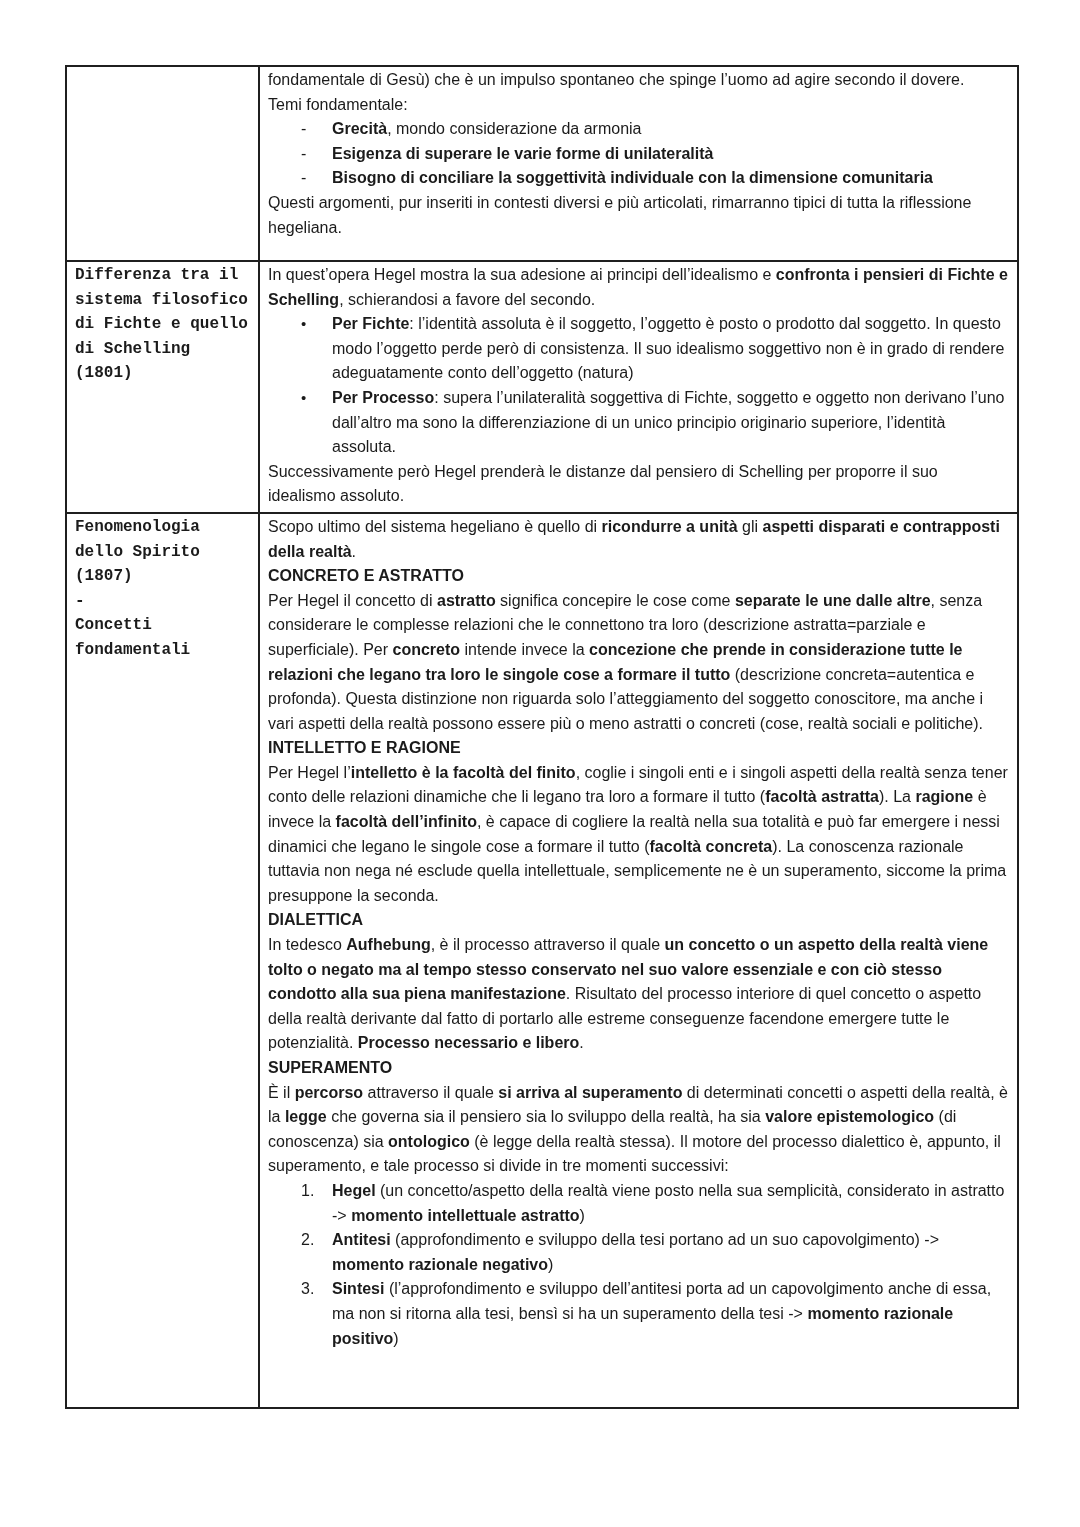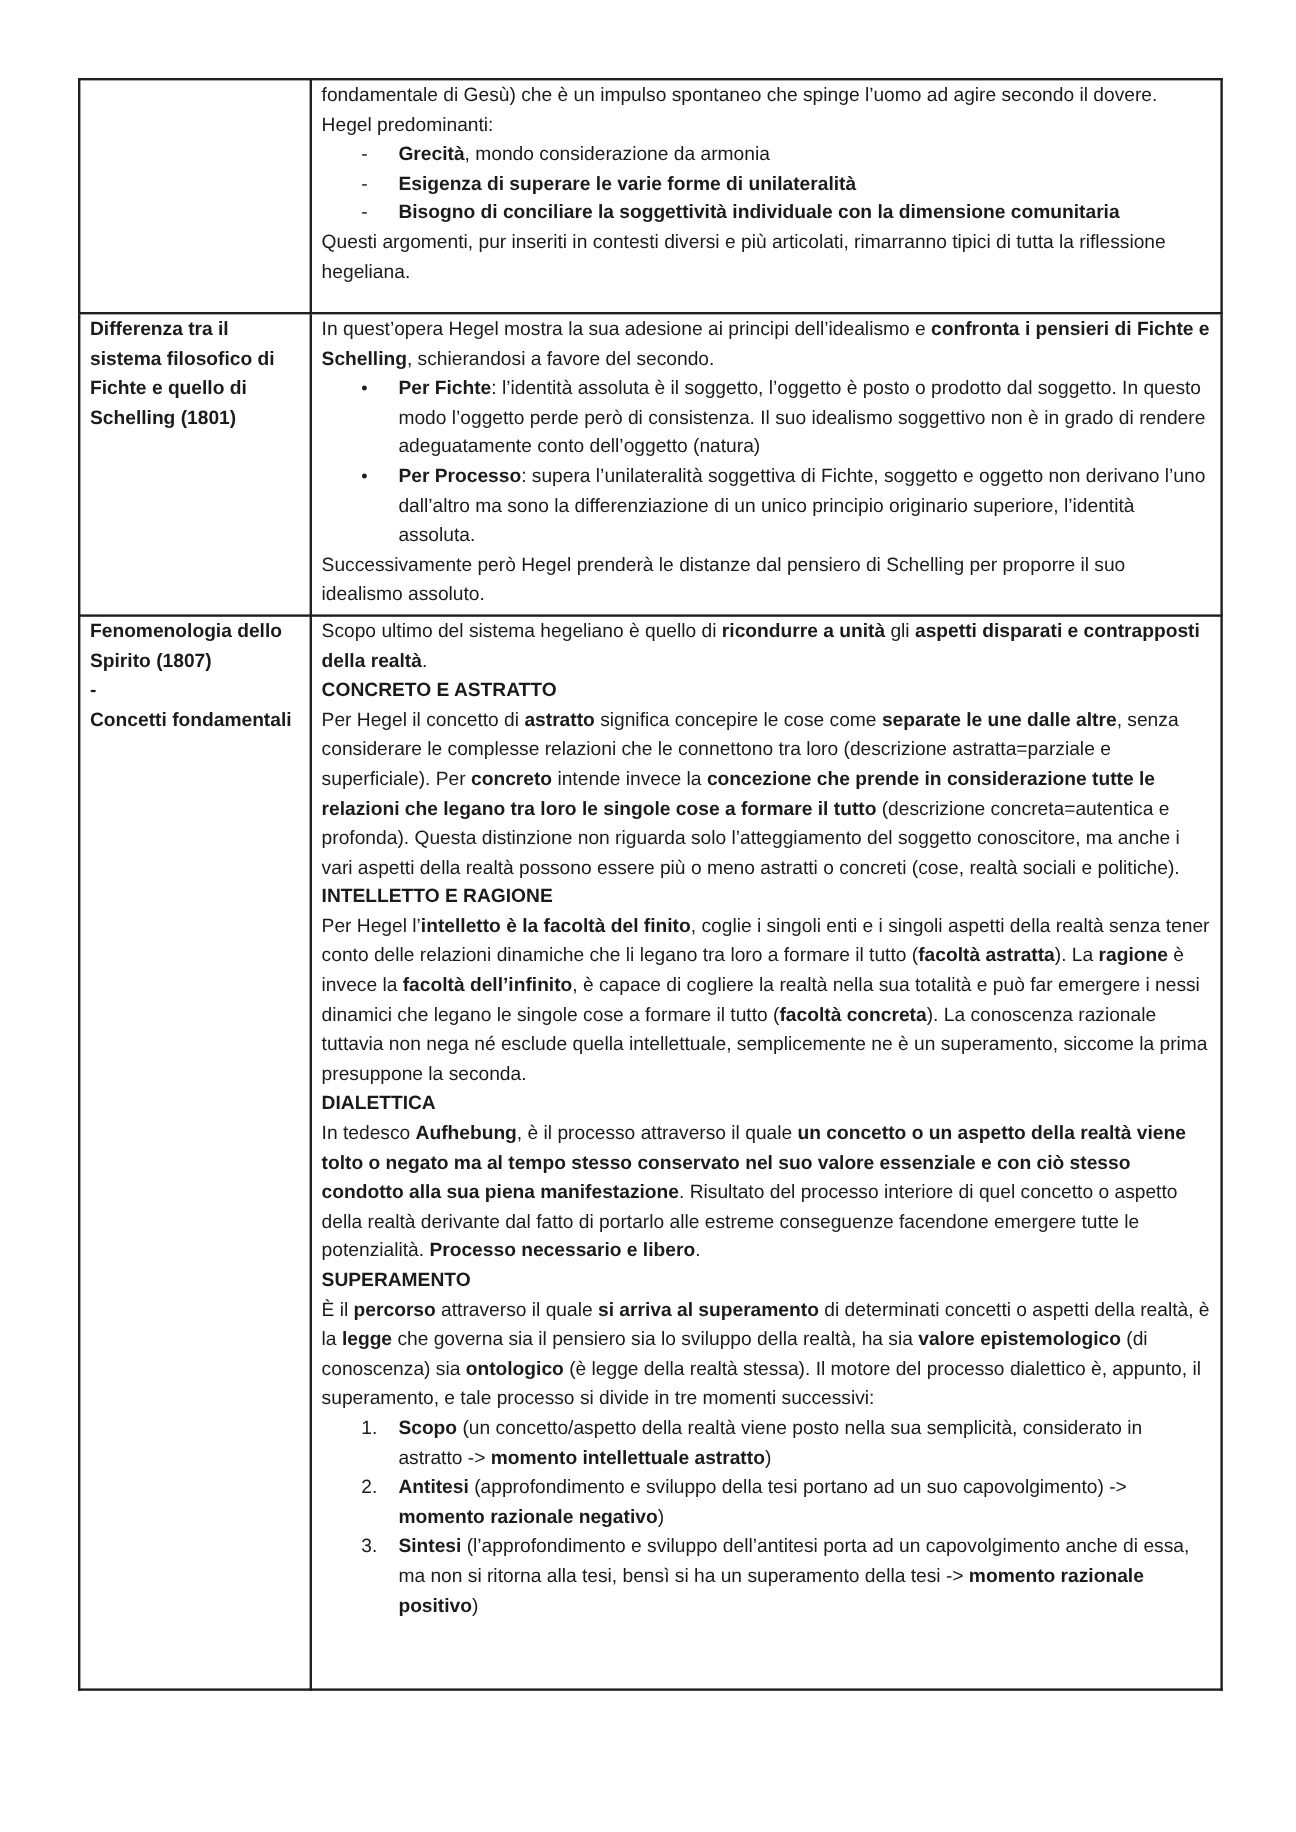--- a/index.html
+++ b/index.html
@@ -32,21 +32,21 @@
     vertical-align: top;
     padding: 1px 9px 3px 8px;
     overflow: hidden;
   }
   
   table.notes tr:nth-child(1) td { height: 189px; }
   table.notes tr:nth-child(2) td { height: 240px; }
   table.notes tr:nth-child(3) td { height: 889px; }
 
   td.title-cell { font-weight: bold; }
-  .title-line { margin: 0; }
+  .title-line { margin: 0; font-family: Liberation Mono, monospace; }
   .paragraph { margin: 0; }
   .b { font-weight: bold; text-align: right; }
 
   .list { margin: 0; }
   .li {
     position: relative;
     padding-left: 64px;
     margin: 0;
   }
   .li > .marker {
@@ -65,21 +65,21 @@
   <table class="notes">
     <colgroup>
       <col style="width:193px">
       <col style="width:759px">
     </colgroup>
     <tbody id="table-body">
         <tr>
           <td class="title-cell"></td>
           <td class="body-cell">
             <div class="paragraph"><span>fondamentale di Gesù) che è un impulso spontaneo che spinge l’uomo ad agire secondo il dovere.</span></div>
-            <div class="paragraph"><span>Hegel predominanti:</span></div>
+            <div class="paragraph"><span>Temi fondamentale:</span></div>
             <div class="list">
               <div class="li"><span class="marker">-</span><span><span class="b">Grecità</span><span>, mondo considerazione da armonia</span></span></div>
               <div class="li"><span class="marker">-</span><span><span class="b">Esigenza di superare le varie forme di unilateralità</span></span></div>
               <div class="li"><span class="marker">-</span><span><span class="b">Bisogno di conciliare la soggettività individuale con la dimensione comunitaria</span></span></div>
             </div>
             <div class="paragraph"><span>Questi argomenti, pur inseriti in contesti diversi e più articolati, rimarranno tipici di tutta la riflessione hegeliana.</span></div>
           </td>
         </tr>
         <tr>
           <td class="title-cell">
@@ -104,21 +104,21 @@
             <div class="paragraph"><span>Scopo ultimo del sistema hegeliano è quello di </span><span class="b">ricondurre a unità</span><span> gli </span><span class="b">aspetti disparati e contrapposti della realtà</span><span>.</span></div>
             <div class="paragraph"><span class="b">CONCRETO E ASTRATTO</span></div>
             <div class="paragraph"><span>Per Hegel il concetto di </span><span class="b">astratto</span><span> significa concepire le cose come </span><span class="b">separate le une dalle altre</span><span>, senza considerare le complesse relazioni che le connettono tra loro (descrizione astratta=parziale e superficiale). Per </span><span class="b">concreto</span><span> intende invece la </span><span class="b">concezione che prende in considerazione tutte le relazioni che legano tra loro le singole cose a formare il tutto</span><span> (descrizione concreta=autentica e profonda). Questa distinzione non riguarda solo l’atteggiamento del soggetto conoscitore, ma anche i vari aspetti della realtà possono essere più o meno astratti o concreti (cose, realtà sociali e politiche).</span></div>
             <div class="paragraph"><span class="b">INTELLETTO E RAGIONE</span></div>
             <div class="paragraph"><span>Per Hegel l’</span><span class="b">intelletto è la facoltà del finito</span><span>, coglie i singoli enti e i singoli aspetti della realtà senza tener conto delle relazioni dinamiche che li legano tra loro a formare il tutto (</span><span class="b">facoltà astratta</span><span>). La </span><span class="b">ragione</span><span> è invece la </span><span class="b">facoltà dell’infinito</span><span>, è capace di cogliere la realtà nella sua totalità e può far emergere i nessi dinamici che legano le singole cose a formare il tutto (</span><span class="b">facoltà concreta</span><span>). La conoscenza razionale tuttavia non nega né esclude quella intellettuale, semplicemente ne è un superamento, siccome la prima presuppone la seconda.</span></div>
             <div class="paragraph"><span class="b">DIALETTICA</span></div>
             <div class="paragraph"><span>In tedesco </span><span class="b">Aufhebung</span><span>, è il processo attraverso il quale </span><span class="b">un concetto o un aspetto della realtà viene tolto o negato ma al tempo stesso conservato nel suo valore essenziale e con ciò stesso condotto alla sua piena manifestazione</span><span>. Risultato del processo interiore di quel concetto o aspetto della realtà derivante dal fatto di portarlo alle estreme conseguenze facendone emergere tutte le potenzialità. </span><span class="b">Processo necessario e libero</span><span>.</span></div>
             <div class="paragraph"><span class="b">SUPERAMENTO</span></div>
             <div class="paragraph"><span>È il </span><span class="b">percorso</span><span> attraverso il quale </span><span class="b">si arriva al superamento</span><span> di determinati concetti o aspetti della realtà, è la </span><span class="b">legge</span><span> che governa sia il pensiero sia lo sviluppo della realtà, ha sia </span><span class="b">valore epistemologico</span><span> (di conoscenza) sia </span><span class="b">ontologico</span><span> (è legge della realtà stessa). Il motore del processo dialettico è, appunto, il superamento, e tale processo si divide in tre momenti successivi:</span></div>
             <div class="list">
-              <div class="li"><span class="marker">1.</span><span><span class="b">Scopo</span><span> (un concetto/aspetto della realtà viene posto nella sua semplicità, considerato in astratto -&gt; </span><span class="b">momento intellettuale astratto</span><span>)</span></span></div>
+              <div class="li"><span class="marker">1.</span><span><span class="b">Hegel</span><span> (un concetto/aspetto della realtà viene posto nella sua semplicità, considerato in astratto -&gt; </span><span class="b">momento intellettuale astratto</span><span>)</span></span></div>
               <div class="li"><span class="marker">2.</span><span><span class="b">Antitesi</span><span> (approfondimento e sviluppo della tesi portano ad un suo capovolgimento) -&gt; </span><span class="b">momento razionale negativo</span><span>)</span></span></div>
               <div class="li"><span class="marker">3.</span><span><span class="b">Sintesi</span><span> (l’approfondimento e sviluppo dell’antitesi porta ad un capovolgimento anche di essa, ma non si ritorna alla tesi, bensì si ha un superamento della tesi -&gt; </span><span class="b">momento razionale positivo</span><span>)</span></span></div>
             </div>
           </td>
         </tr>
       </tbody>
   </table>
 </div>
 
 </body></html>

